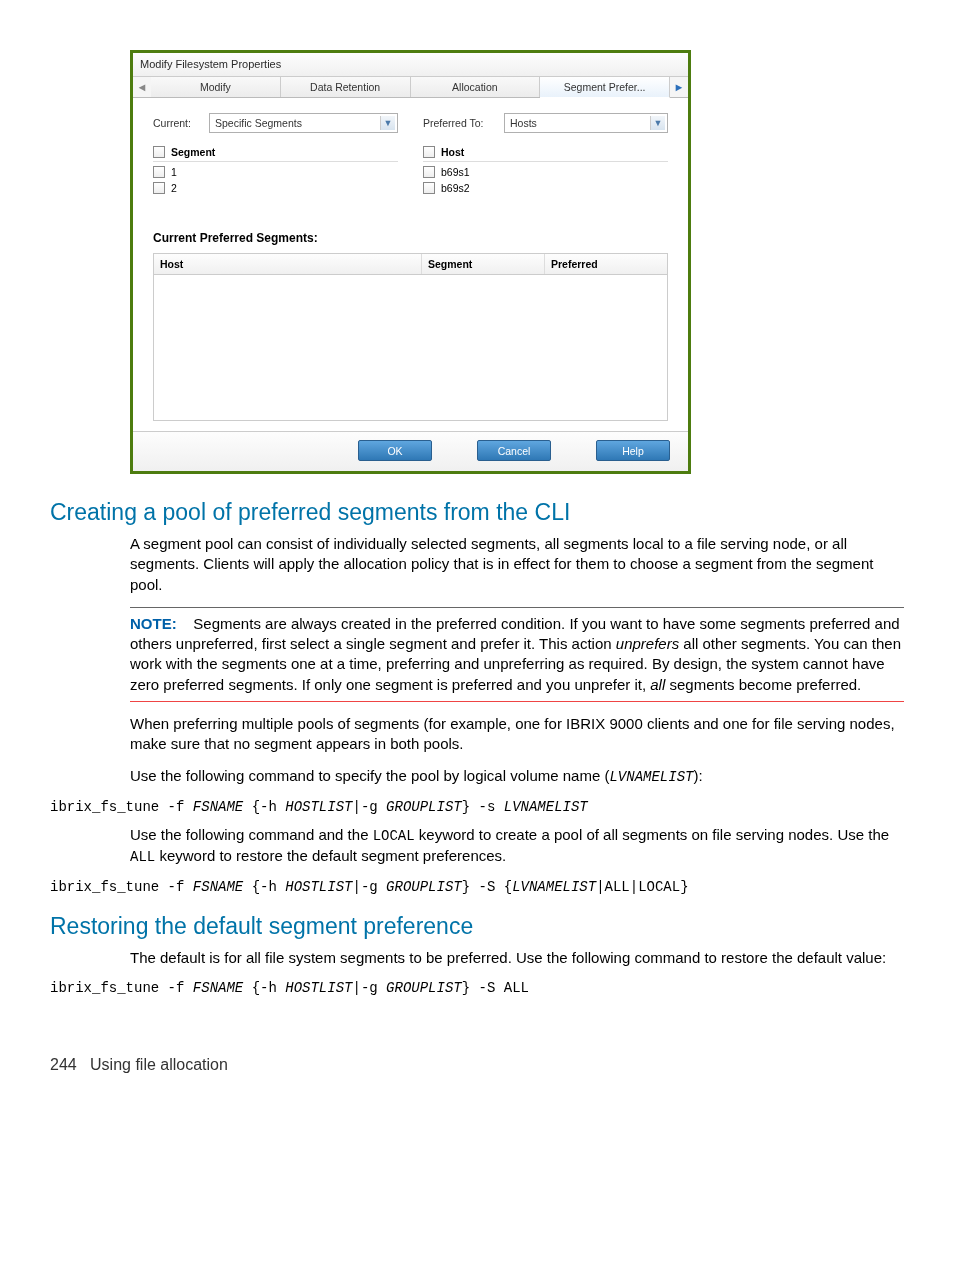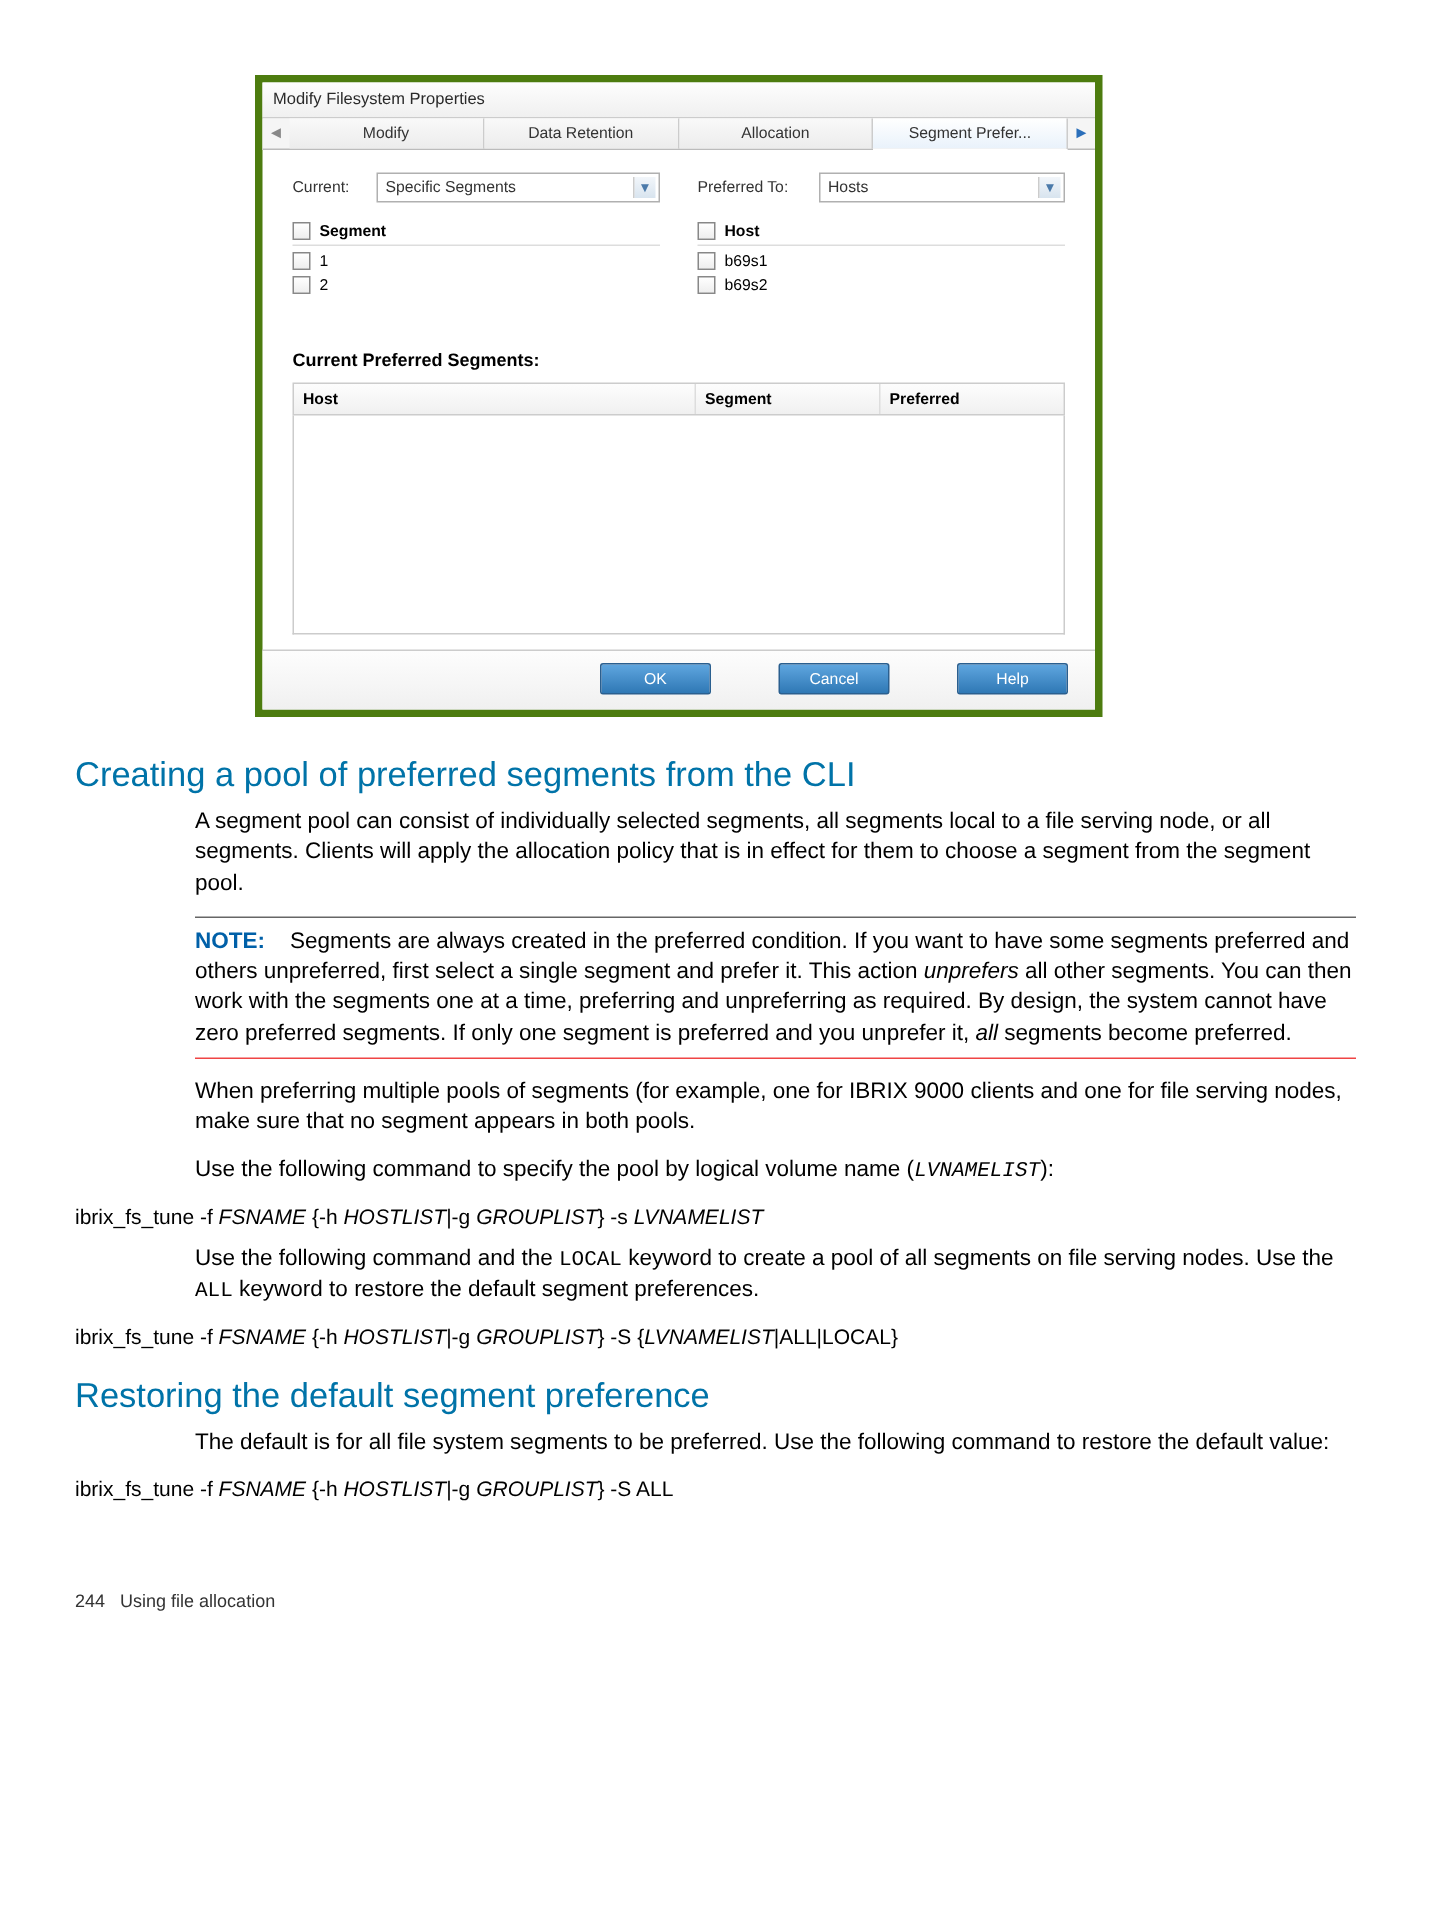--- a/index.html
+++ b/index.html
@@ -13,23 +13,22 @@
   .page {
     padding: 50px 50px 30px 50px;
     box-sizing: border-box;
   }
   .dialog-container {
     margin-left: 80px;
     margin-bottom: 25px;
   }
   .dialog {
     width: 555px;
-    border: 5px solid #4d7c0f;
+    border: 3px solid #4d7c0f;
     background: #fff;
-    margin-left: 40px;
   }
   .dialog-title {
     font-size: 11px;
     color:#2a2a2a;
     padding:5px 7px 6px 7px;
     border-bottom:1px solid #ccc;
     background: linear-gradient(#fdfdfd,#f0f0f0);
   }
   .tab-strip {
     display:flex;
@@ -181,30 +180,30 @@
   .note-label {
     color:#0060a8;
     font-weight:bold;
   }
   .mono {
     font-family: "Courier New", monospace;
     font-size:14px;
   }
   .code-block {
     margin-left:80px;
-    font-family:Liberation Sans, sans-serif;
+    font-family:Liberation Mono, monospace;
     font-size:14px;
     margin:6px 0 10px 0;
     white-space:nowrap;
   }
   .ital { font-style:italic; }
   .footer {
     position:relative;
     margin-top:60px;
-    font-size:12px;
+    font-size:16px;
     color:#333;
     padding-left:0;
   }
 </style>
 </head>
 <body>
 
 <div class="page">
 
   <div class="dialog-container">

